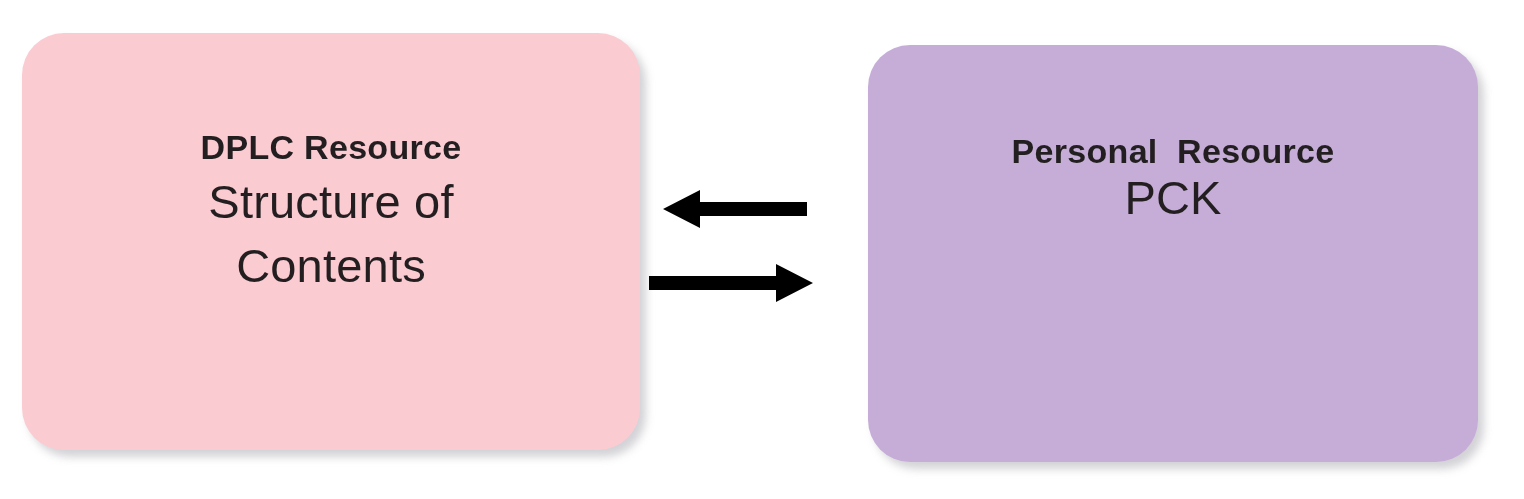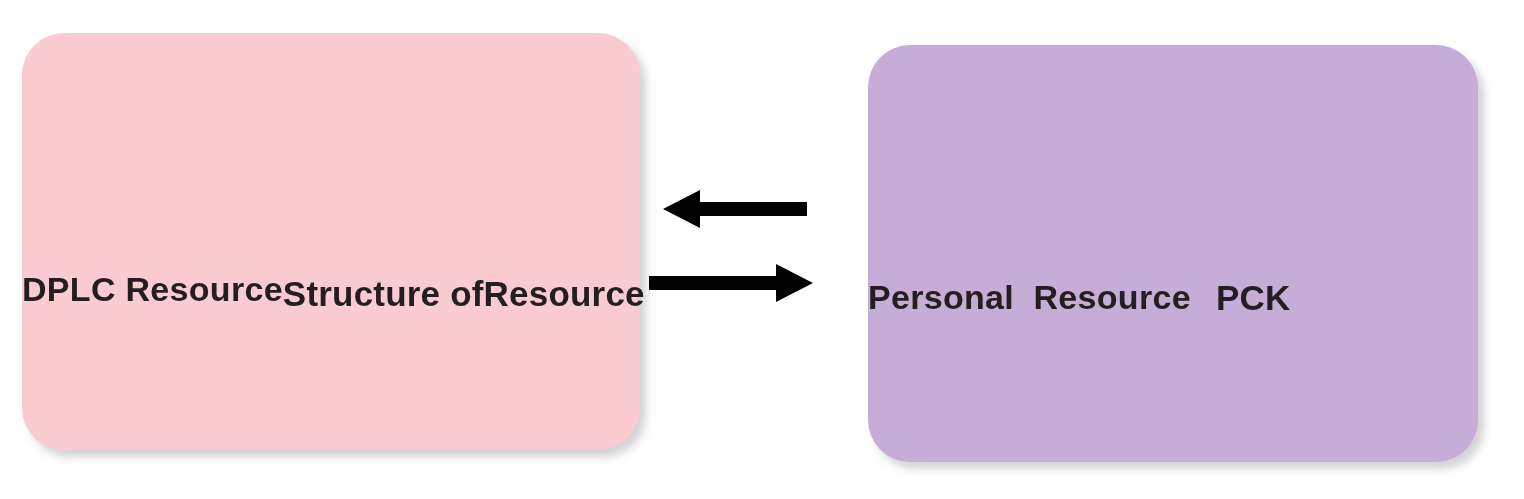--- a/index.html
+++ b/index.html
@@ -18,21 +18,21 @@
     background: #ffffff;
     overflow: hidden;
   }
 
   
   .node {
     position: absolute;
     box-sizing: border-box;
     border-radius: 42px;
     display: flex;
-    flex-direction: row;
+    flex-direction: column;
     align-items: center;
     justify-content: flex-start;
     text-align: center;
     color: #231f20;
     box-shadow: 6px 7px 9px rgba(140, 140, 150, 0.38);
     -webkit-font-smoothing: antialiased;
   }
 
   #node-dplc {
     left: 22px;
@@ -43,34 +43,33 @@
     padding-top: 96px;
   }
 
   #node-personal {
     left: 868px;
     top: 45px;
     width: 610px;
     height: 417px;
     background: #c5add8;
     padding-top: 88px;
-    gap: 25px;
   }
 
   .node-line-small {
     font-size: 34px;
     font-weight: bold;
     line-height: 1.08;
     letter-spacing: 0.3px;
     white-space: pre;
   }
 
   .node-line-large {
-    font-size: 35px;
-    font-weight: bold;
+    font-size: 47px;
+    font-weight: normal;
     line-height: 1.20;
     letter-spacing: 0.2px;
     white-space: pre;
   }
 
   #node-dplc .node-line-large { margin-top: 8px; }
   #node-personal .node-line-large { }
 
   
   .arrow {
@@ -80,21 +79,21 @@
   #arrow-right { left: 646px; top: 262px; }
 </style>
 </head>
 <body>
 
 <div id="canvas">
 
   <div class="node" id="node-dplc">
     <div class="node-line-small">DPLC Resource</div>
     <div class="node-line-large">Structure of</div>
-    <div class="node-line-large">Resource</div>
+    <div class="node-line-large">Contents</div>
   </div>
 
   <div class="node" id="node-personal">
     <div class="node-line-small">Personal  Resource</div>
     <div class="node-line-large">PCK</div>
   </div>
 
   <svg class="arrow" id="arrow-left" width="150" height="42" viewBox="0 0 150 42">
     <path d="M 3 21 L 40 2 L 40 14 L 147 14 L 147 28 L 40 28 L 40 40 Z" fill="#000000"></path>
   </svg>

